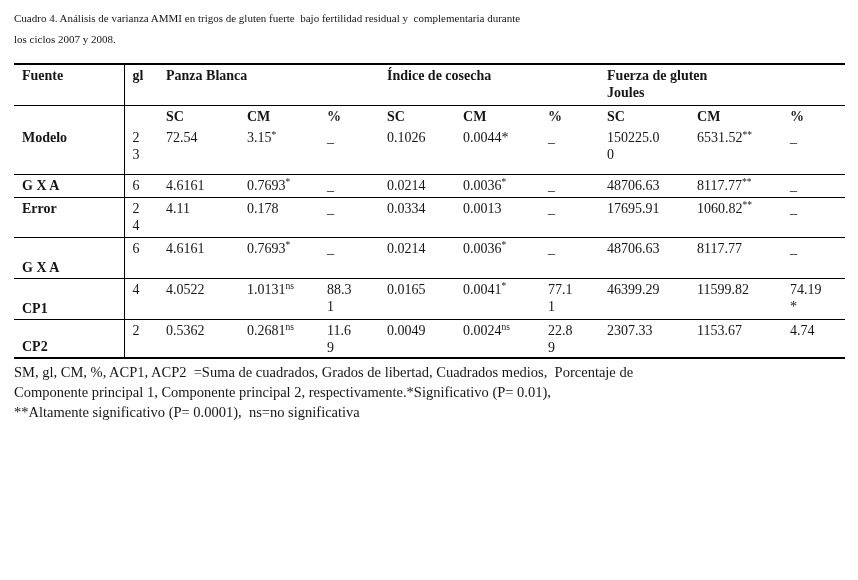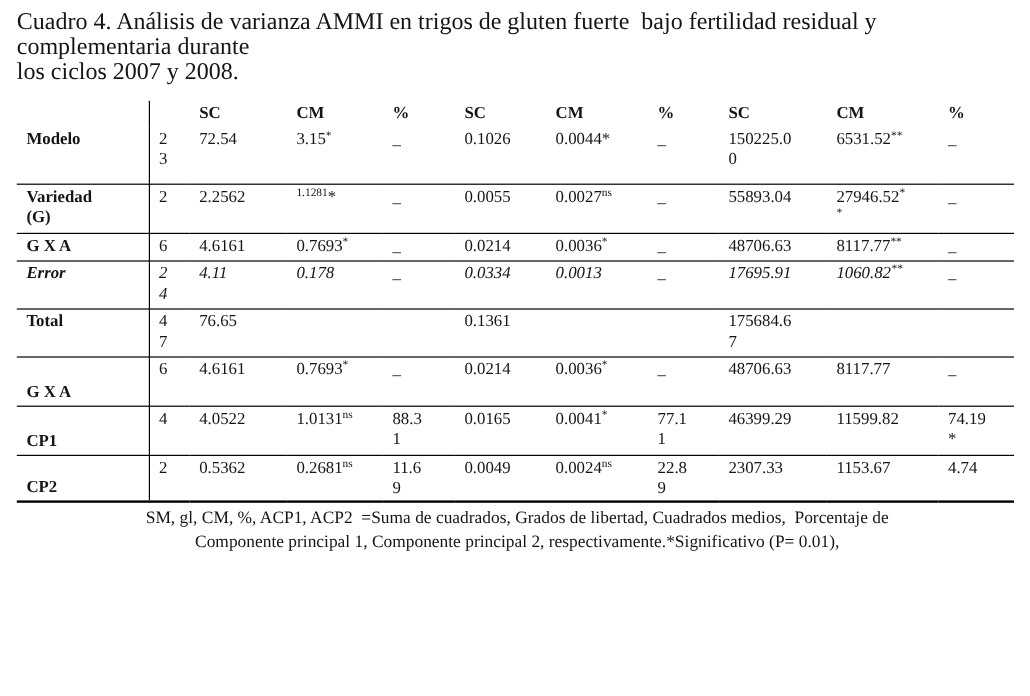--- a/index.html
+++ b/index.html
@@ -9,21 +9,21 @@
     width: 858px;
     height: 580px;
     overflow: hidden;
     font-family: "Liberation Serif", "DejaVu Serif", serif;
     color: #151515;
   }
   .page { position: relative; width: 858px; height: 580px; }
   .caption {
     margin: 8px 0 0 14px;
     width: 834px;
-    font-size: 20px;
+    font-size: 11px;
     line-height: 21px;
     white-space: pre-wrap;
   }
   table.anova {
     border-collapse: collapse;
     table-layout: fixed;
     width: 831px;
     margin: 13px 0 0 14px;
   }
   table.anova td {
@@ -48,21 +48,20 @@
     vertical-align: baseline;
     position: relative;
     top: -0.45em;
   }
   .footnote {
     margin: 3px 0 0 14px;
     width: 834px;
     font-size: 14.5px;
     line-height: 20px;
     white-space: pre-wrap;
-    text-align: center;
   }
 </style>
 </head>
 <body>
 
 <div class="page">
   <div class="caption"><div>Cuadro 4. Análisis de varianza AMMI en trigos de gluten fuerte  bajo fertilidad residual y  complementaria durante</div><div>los ciclos 2007 y 2008.</div></div>
 
   <table class="anova">
     <colgroup>
@@ -72,20 +71,28 @@
         <col style="width:80px">
         <col style="width:60px">
       <col style="width:76px">
         <col style="width:85px">
         <col style="width:59px">
       <col style="width:90px">
         <col style="width:93px">
         <col style="width:63px">
     </colgroup>
     <tbody>
+        <tr class="r-head" style="height: 41px;">
+          <td class="c-label b">Fuente</td>
+          <td class="b">gl</td>
+          <td class="b" colspan="3">Panza Blanca</td>
+          <td class="b" colspan="3">Índice de cosecha</td>
+          <td class="b" colspan="3">Fuerza de gluten
+Joules</td>
+        </tr>
         <tr style="height: 22px;">
           <td class="c-label"></td>
           <td></td>
           <td class="b">SC</td>
           <td class="b">CM</td>
           <td class="b">%</td>
           <td class="b">SC</td>
           <td class="b">CM</td>
           <td class="b">%</td>
           <td class="b">SC</td>
@@ -100,76 +107,46 @@
           <td>3.15<sup>*</sup></td>
           <td>_</td>
           <td>0.1026</td>
           <td>0.0044*</td>
           <td>_</td>
           <td>150225.0
 0</td>
           <td>6531.52<sup>**</sup></td>
           <td>_</td>
         </tr>
-        <tr class="r-sep" style="height: 41px;">
-          <td class="c-label b">Variedad
-(G)</td>
-          <td>2</td>
-          <td>2.2562</td>
-          <td><sup>1.1281</sup>*</td>
-          <td>_</td>
-          <td>0.0055</td>
-          <td>0.0027<sup>ns</sup></td>
-          <td>_</td>
-          <td>55893.04</td>
-          <td>27946.52<sup>*</sup>
-<sup>*</sup></td>
-          <td>_</td>
-        </tr>
         <tr class="r-sep" style="height: 23px;">
           <td class="c-label b">G X A</td>
           <td>6</td>
           <td>4.6161</td>
           <td>0.7693<sup>*</sup></td>
           <td>_</td>
           <td>0.0214</td>
           <td>0.0036<sup>*</sup></td>
           <td>_</td>
           <td>48706.63</td>
           <td>8117.77<sup>**</sup></td>
           <td>_</td>
         </tr>
-        <tr class="r-sep" style="height: 40px; font-style: italic;">
+        <tr class="r-sep" style="height: 40px;">
           <td class="c-label b">Error</td>
           <td>2
 4</td>
           <td>4.11</td>
           <td>0.178</td>
           <td>_</td>
           <td>0.0334</td>
           <td>0.0013</td>
           <td>_</td>
           <td>17695.91</td>
           <td>1060.82<sup>**</sup></td>
           <td>_</td>
-        </tr>
-        <tr class="r-sep" style="height: 40px;">
-          <td class="c-label b">Total</td>
-          <td>4
-7</td>
-          <td>76.65</td>
-          <td></td>
-          <td></td>
-          <td>0.1361</td>
-          <td></td>
-          <td></td>
-          <td>175684.6
-7</td>
-          <td></td>
-          <td></td>
         </tr>
         <tr class="r-sep" style="height: 41px;">
           <td class="c-label b vb">G X A</td>
           <td>6</td>
           <td>4.6161</td>
           <td>0.7693<sup>*</sup></td>
           <td>_</td>
           <td>0.0214</td>
           <td>0.0036<sup>*</sup></td>
           <td>_</td>
@@ -204,14 +181,14 @@
           <td>0.0024<sup>ns</sup></td>
           <td>22.8
 9</td>
           <td>2307.33</td>
           <td>1153.67</td>
           <td>4.74</td>
         </tr>
       </tbody>
   </table>
 
-  <div class="footnote"><div>SM, gl, CM, %, ACP1, ACP2  =Suma de cuadrados, Grados de libertad, Cuadrados medios,  Porcentaje de</div><div>Componente principal 1, Componente principal 2, respectivamente.*Significativo (P= 0.01),</div></div>
+  <div class="footnote"><div>SM, gl, CM, %, ACP1, ACP2  =Suma de cuadrados, Grados de libertad, Cuadrados medios,  Porcentaje de</div><div>Componente principal 1, Componente principal 2, respectivamente.*Significativo (P= 0.01),</div><div>**Altamente significativo (P= 0.0001),  ns=no significativa</div></div>
 </div>
 
 </body></html>

